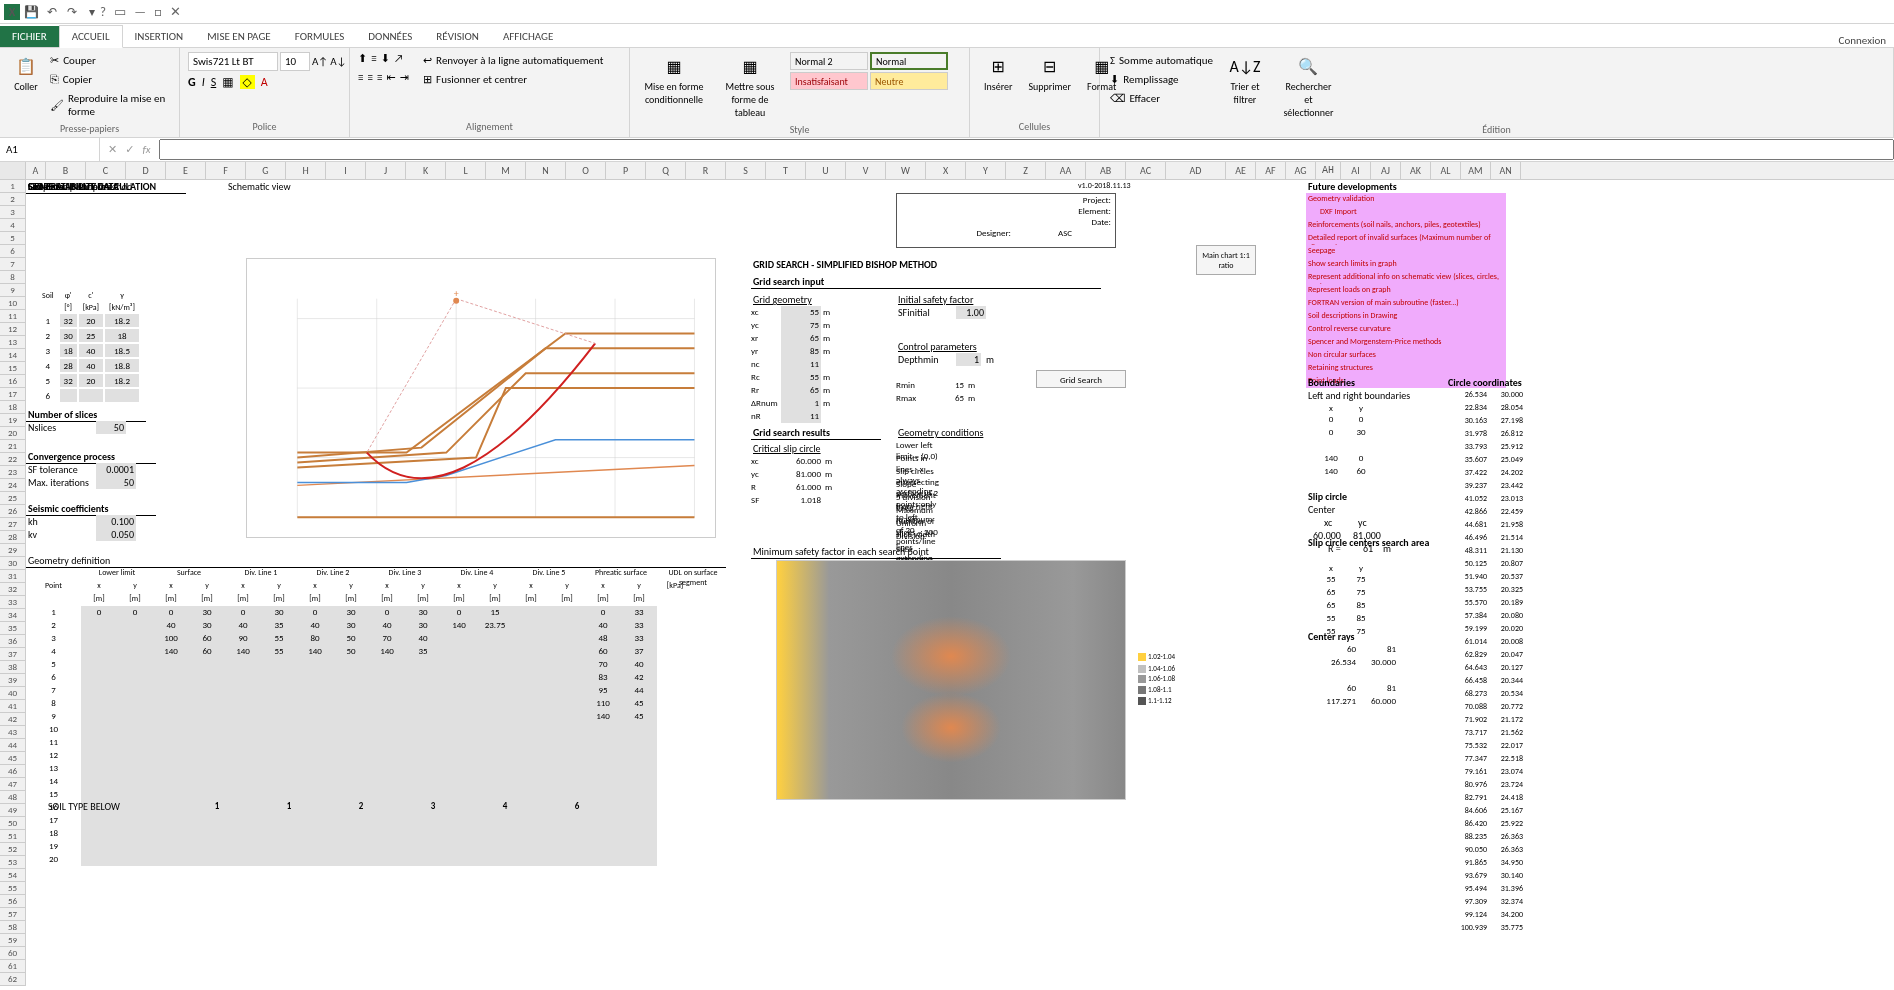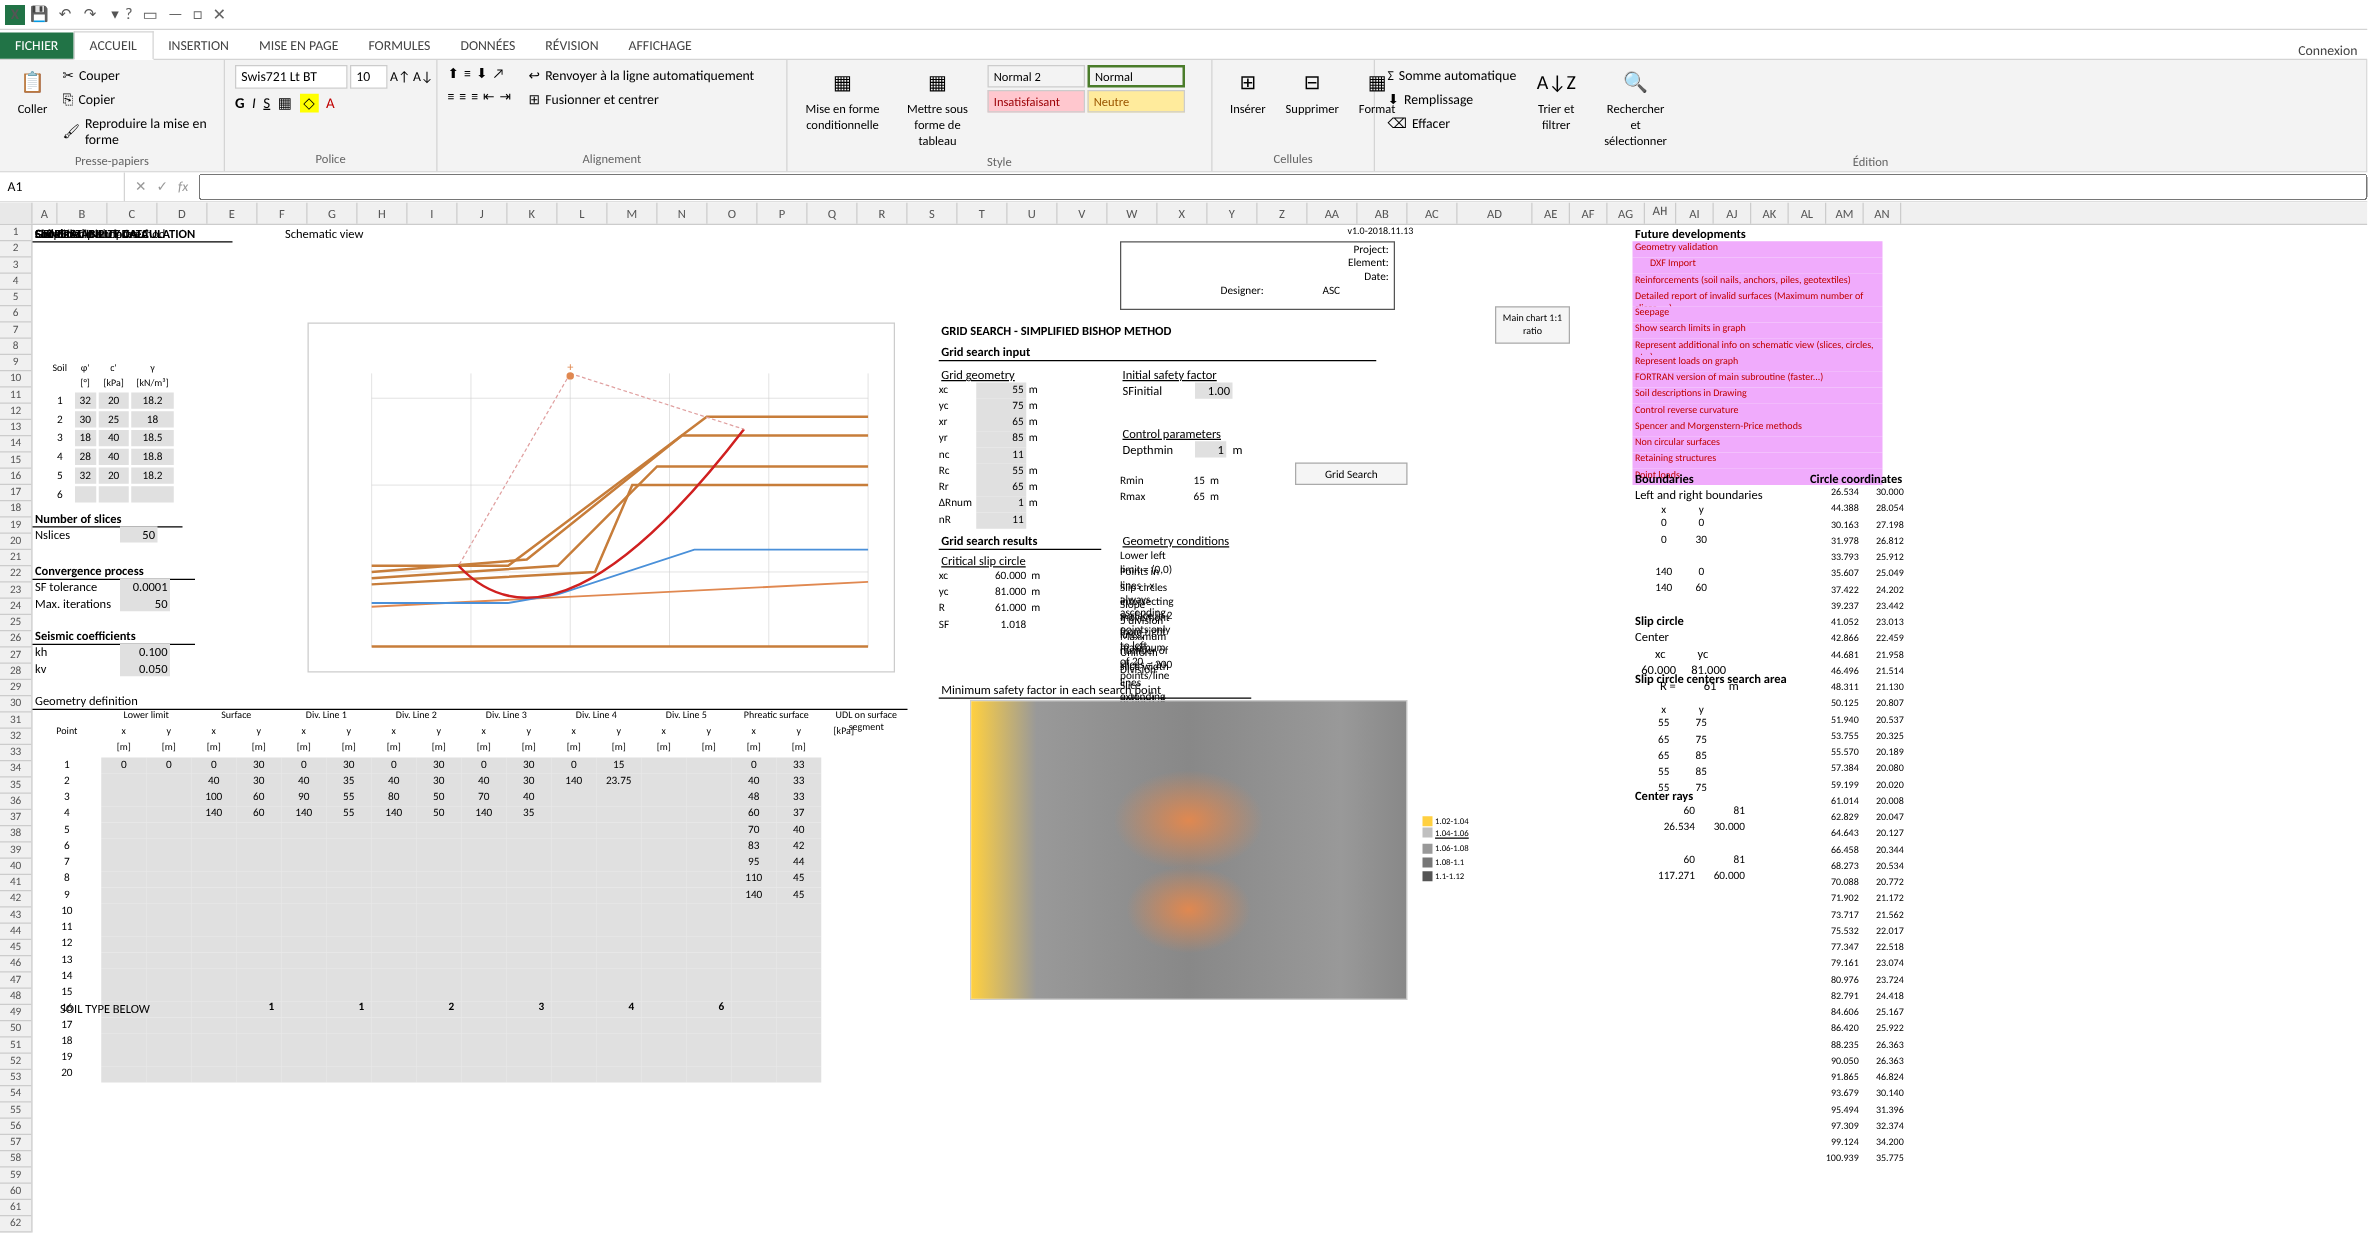--- a/index.html
+++ b/index.html
@@ -1055,21 +1055,21 @@
           <span style="width:30px;text-align:center">140</span>
           <span style="width:30px;text-align:center">60</span>
         </div>
       </div>
     <div id="circle-coords" style="position:absolute;left:1425px;top:209px">
         <div style="display: flex; height: 13px; font-size: 8px;">
           <span style="width:36px;text-align:right">26.534</span>
           <span style="width:36px;text-align:right">30.000</span>
         </div>
         <div style="display: flex; height: 13px; font-size: 8px;">
-          <span style="width:36px;text-align:right">44.388</span>
+          <span style="width:36px;text-align:right">22.834</span>
           <span style="width:36px;text-align:right">28.054</span>
         </div>
         <div style="display: flex; height: 13px; font-size: 8px;">
           <span style="width:36px;text-align:right">30.163</span>
           <span style="width:36px;text-align:right">27.198</span>
         </div>
         <div style="display: flex; height: 13px; font-size: 8px;">
           <span style="width:36px;text-align:right">31.978</span>
           <span style="width:36px;text-align:right">26.812</span>
         </div>
@@ -1196,21 +1196,21 @@
         <div style="display: flex; height: 13px; font-size: 8px;">
           <span style="width:36px;text-align:right">88.235</span>
           <span style="width:36px;text-align:right">26.363</span>
         </div>
         <div style="display: flex; height: 13px; font-size: 8px;">
           <span style="width:36px;text-align:right">90.050</span>
           <span style="width:36px;text-align:right">26.363</span>
         </div>
         <div style="display: flex; height: 13px; font-size: 8px;">
           <span style="width:36px;text-align:right">91.865</span>
-          <span style="width:36px;text-align:right">46.824</span>
+          <span style="width:36px;text-align:right">34.950</span>
         </div>
         <div style="display: flex; height: 13px; font-size: 8px;">
           <span style="width:36px;text-align:right">93.679</span>
           <span style="width:36px;text-align:right">30.140</span>
         </div>
         <div style="display: flex; height: 13px; font-size: 8px;">
           <span style="width:36px;text-align:right">95.494</span>
           <span style="width:36px;text-align:right">31.396</span>
         </div>
         <div style="display: flex; height: 13px; font-size: 8px;">
@@ -1322,21 +1322,21 @@
       </svg>
     </div>
 
     <div class="chart-box sf-chart">
       <div class="gradient-chart"></div>
       <div style="position:absolute;right:-50px;top:90px;font-size:7px" id="sf-legend">
           <div style="display: flex; align-items: center; gap: 2px; height: 11px;">
             <span style="width:8px;height:8px;background:#ffd040"></span>
             <span>1.02-1.04</span>
           </div>
-          <div style="display: flex; align-items: flex-start; gap: 2px; height: 11px; text-decoration: underline;">
+          <div style="display: flex; align-items: flex-end; gap: 2px; height: 11px;">
             <span style="width:8px;height:8px;background:#c0c0c0"></span>
             <span>1.04-1.06</span>
           </div>
           <div style="display: flex; align-items: center; gap: 2px; height: 11px;">
             <span style="width:8px;height:8px;background:#999"></span>
             <span>1.06-1.08</span>
           </div>
           <div style="display: flex; align-items: center; gap: 2px; height: 11px;">
             <span style="width:8px;height:8px;background:#777"></span>
             <span>1.08-1.1</span>

